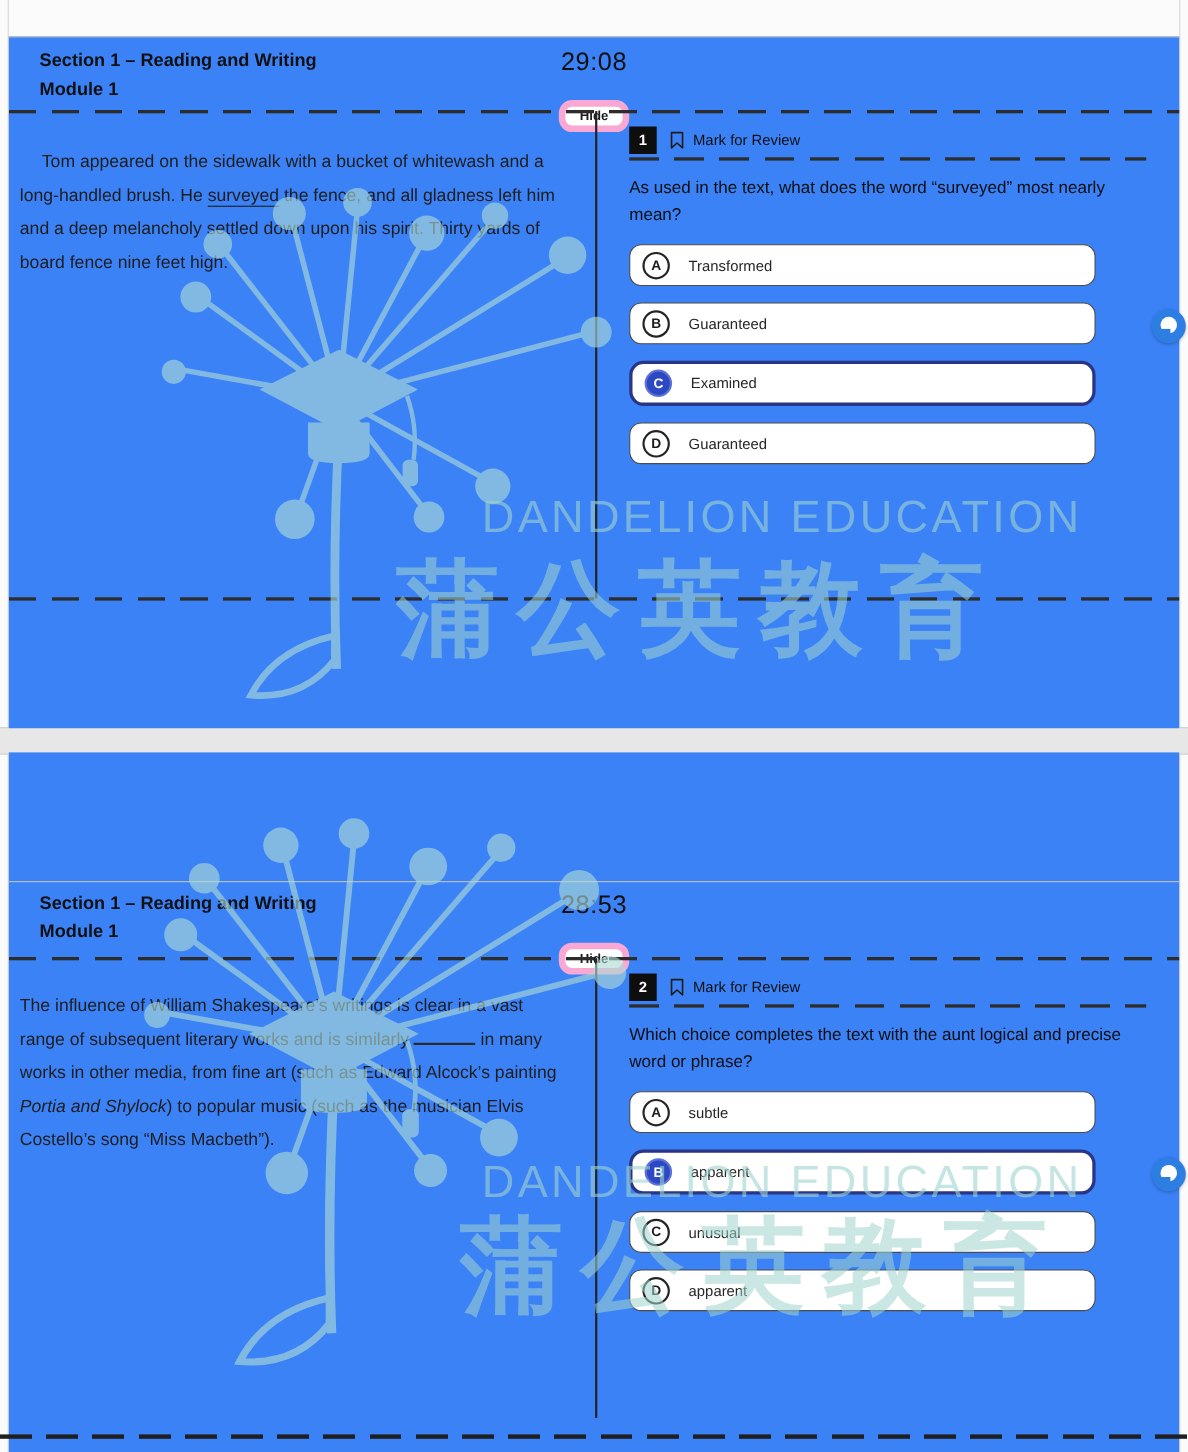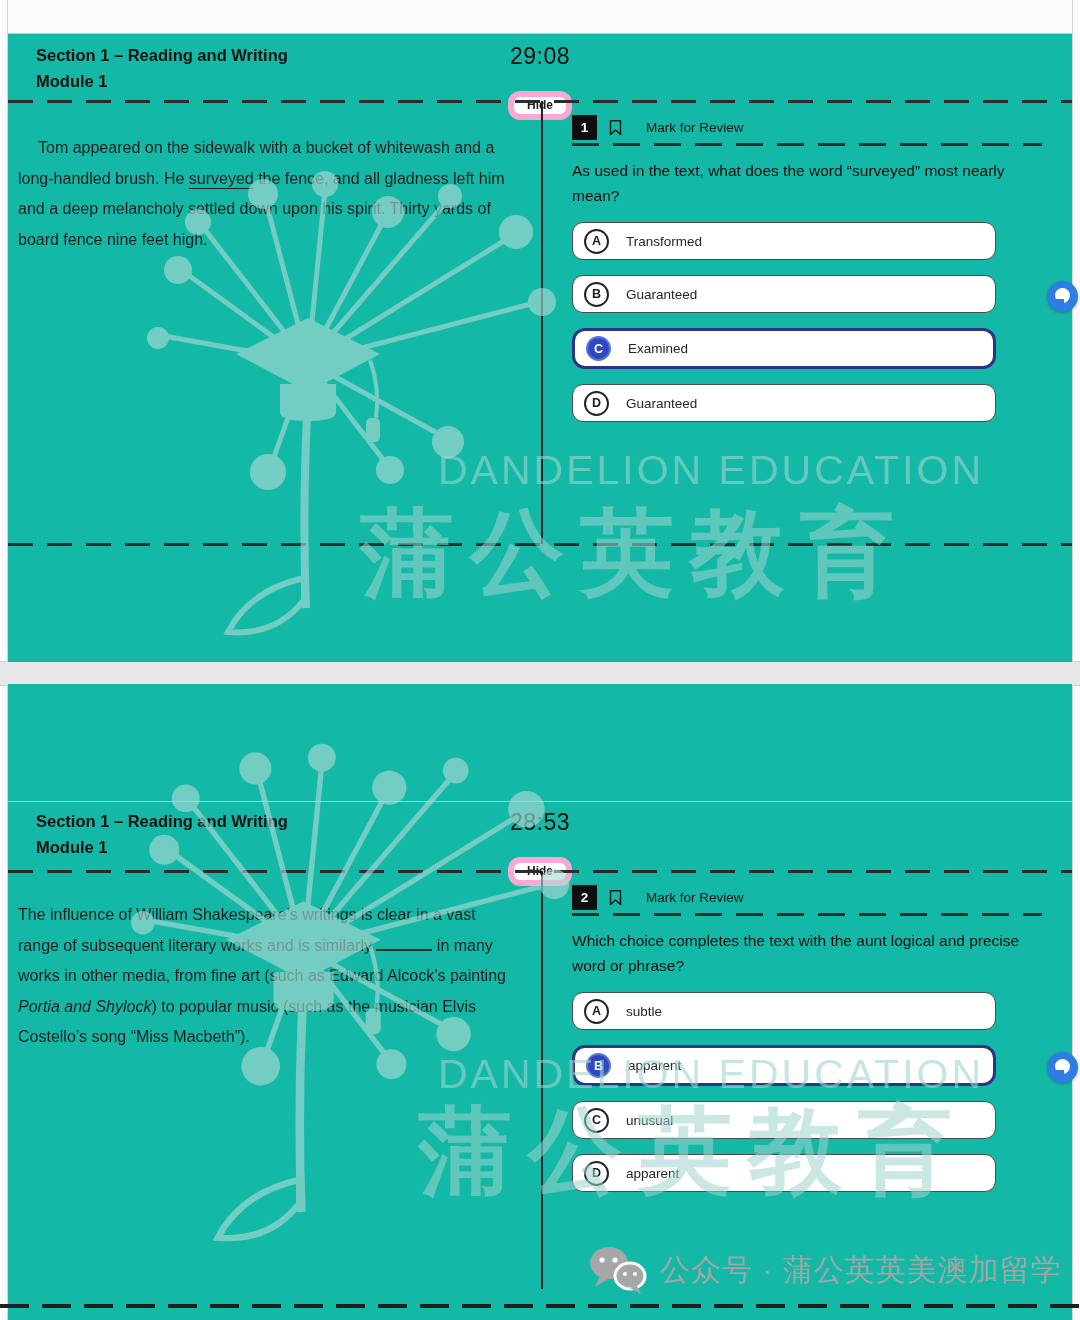--- a/index.html
+++ b/index.html
@@ -1,21 +1,21 @@
 <!DOCTYPE html>
 <html><head>
 <meta charset="utf-8">
 <style>
   html,body{margin:0;padding:0;background:#ffffff;}
   .page{position:relative;width:1080px;height:1320px;background:#fbfbfb;overflow:hidden;
         font-family:"Liberation Sans",sans-serif;color:#1c1c1c;}
   .edge{position:absolute;top:0;height:1320px;width:1px;background:#d6d6d6;z-index:5;}
   .edge.l{left:7px;} .edge.r{left:1072px;}
 
-  .panel{position:absolute;left:8px;width:1064px;background:#14b8a6;z-index:10;}
+  .panel{position:absolute;left:8px;width:1064px;background:#3b82f6;z-index:10;}
   .panel1{top:33px;height:628px;border-top:1px solid #c6c6c6;}
   .panel2{top:684px;height:636px;}
   .separator{position:absolute;top:661px;left:0;width:1080px;height:23px;background:#e7e7e7;
              border-top:1px solid #d0d0d0;border-bottom:1px solid #d0d0d0;z-index:8;}
 
   .header-left{position:absolute;left:28px;font-size:16.5px;font-weight:700;line-height:26px;color:#101010;}
   .panel1 .header-left{top:8px;} .panel2 .header-left{top:124px;}
   .header-center{position:absolute;left:0;width:100%;text-align:center;}
   .panel1 .header-center{top:9px;} .panel2 .header-center{top:125px;}
   .timer{font-size:23px;font-weight:400;color:#0f0f0f;letter-spacing:0.5px;}
@@ -41,21 +41,21 @@
   .passage p.indent{text-indent:20px;}
   .seg-italic{font-style:italic;}
   .seg-underline{text-decoration:underline;text-underline-offset:4px;}
   .seg-blank{display:inline-block;width:56px;height:0.8em;border-bottom:2px solid #2b2b2b;}
 
   .qcol{position:absolute;left:564px;width:478px;}
   .panel1 .qcol{top:80px;} .panel2 .qcol{top:200px;}
   .qhead{display:flex;align-items:center;gap:11px;height:26px;}
   .qnum{width:25px;height:25px;background:#0e0e0e;color:#fff;font-size:13.5px;font-weight:700;
         display:flex;align-items:center;justify-content:center;flex:0 0 auto;}
-  .mark{display:flex;align-items:center;gap:23px;font-size:13.5px;color:#101010;cursor:pointer;}
+  .mark{display:flex;align-items:center;gap:7px;font-size:13.5px;color:#101010;cursor:pointer;}
   .qdash{height:3px;margin-top:3px;width:470px;
         background:repeating-linear-gradient(90deg,#2c2c2c 0 27px,transparent 27px 41px);}
   .prompt{margin-top:12px;font-size:15.5px;line-height:25px;color:#0e0e0e;width:462px;}
   .options{margin-top:14px;width:424px;}
   .option{height:38px;border:1.5px solid #4b4b4b;border-radius:11px;display:flex;align-items:center;
           gap:17px;padding-left:11px;margin-bottom:15px;background:#fff;box-sizing:border-box;cursor:pointer;}
   .option.selected{border:3px solid #2b3585;border-radius:13px;height:41px;}
   .badge{width:25px;height:25px;border-radius:50%;border:2px solid #242424;box-sizing:border-box;
          display:flex;align-items:center;justify-content:center;font-size:12.5px;font-weight:700;
          color:#1c1c1c;background:#fff;flex:0 0 auto;}
@@ -244,31 +244,14 @@
       <use href="#dandelion"></use>
     </svg>
   <div class="wm wm-en" id="wm1-en">DANDELION EDUCATION</div>
   <div class="wm wm-zh" id="wm1-zh">蒲公英教育</div>
   <svg class="wm wm-svg" id="wm2-svg">
       <use href="#dandelion"></use>
     </svg>
   <div class="wm wm-en" id="wm2-en">DANDELION EDUCATION</div>
   <div class="wm wm-zh" id="wm2-zh">蒲公英教育</div>
 
-  <div class="footer">
-    <svg width="60" height="48" viewBox="0 0 60 48">
-      <g fill="#a7a7a7">
-        <ellipse cx="21" cy="17" rx="19" ry="16"></ellipse>
-        <path d="M12 30 l-5 11 13 -8 z"></path>
-        <ellipse cx="42" cy="30" rx="15" ry="13" stroke="#fbfbfb" stroke-width="3"></ellipse>
-        <path d="M49 40 l4 8 -11 -6 z"></path>
-      </g>
-      <g fill="#fbfbfb">
-        <circle cx="14" cy="14" r="2.6"></circle>
-        <circle cx="27" cy="14" r="2.6"></circle>
-        <circle cx="37" cy="28" r="2.1"></circle>
-        <circle cx="47" cy="28" r="2.1"></circle>
-      </g>
-    </svg>
-    <span class="footer-text">公众号 · 蒲公英英美澳加留学</span>
-  </div>
 
 </div>
 
 </body></html>

